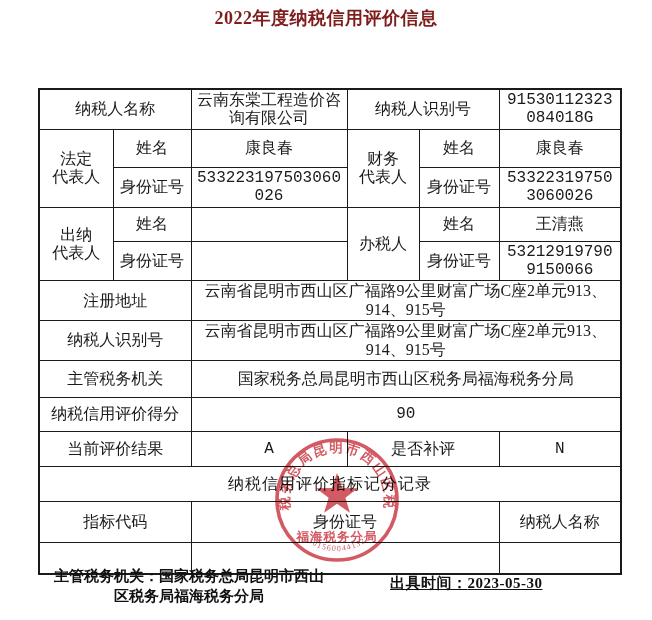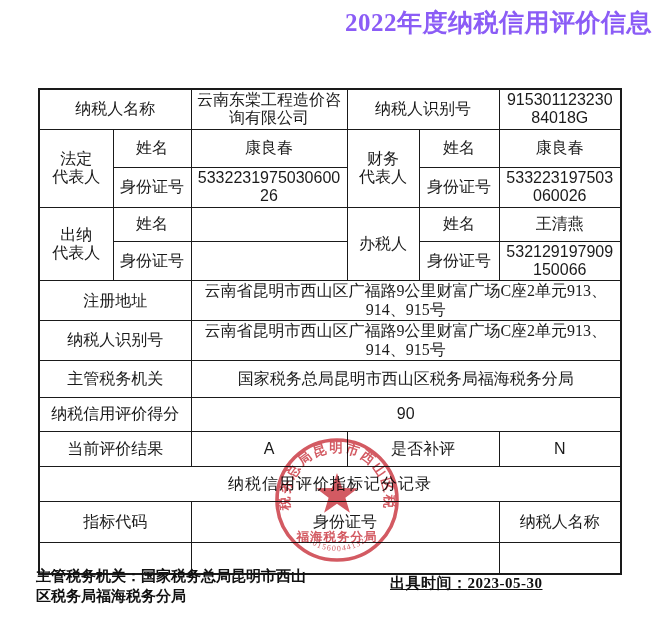--- a/index.html
+++ b/index.html
@@ -3,45 +3,45 @@
 <meta charset="utf-8">
 <style>
   html,body{margin:0;padding:0;}
   body{
     width:652px;height:620px;background:#ffffff;position:relative;
     font-family:"Liberation Serif","DejaVu Serif",serif;color:#1a1a1a;
     overflow:hidden;
   }
   .title{
     position:absolute;left:0;top:6px;width:652px;margin:0;
-    text-align:right;font-size:25px;font-weight:bold;color:#8b5cf6;
+    text-align:center;font-size:18px;font-weight:bold;color:#7f1d1d;
     letter-spacing:0.5px;
   }
   table.info{
     position:absolute;left:38px;top:88px;width:584px;
     border-collapse:collapse;table-layout:fixed;
   }
   table.info td{
     border:1px solid #1a1a1a;
     text-align:center;vertical-align:middle;
     font-size:16px;line-height:1.15;
     padding:1px 5px;overflow:hidden;
   }
   table.info{border:2px solid #1a1a1a;}
   .pre{white-space:pre-line;margin-left:8px;}
-  .num{font-family:Liberation Sans, sans-serif;font-size:15px;word-break:break-all;letter-spacing:0;}
+  .num{font-family:Liberation Mono, monospace;font-size:15px;word-break:break-all;letter-spacing:0;}
   .sect{letter-spacing:1px;}
   
   .stamp{
     position:absolute;left:262px;top:425px;width:150px;height:150px;
     pointer-events:none;opacity:0.82;mix-blend-mode:multiply;
   }
   .footer-left{
     position:absolute;left:36px;top:566px;width:306px;
-    font-weight:bold;font-size:15px;line-height:1.35;
+    text-align:center;font-weight:bold;font-size:15px;line-height:1.35;
     white-space:pre-line;color:#111;
   }
   .footer-right{
     position:absolute;left:390px;top:574px;
     font-weight:bold;font-size:15px;color:#111;letter-spacing:0.5px;text-decoration:underline;
   }
 </style>
 </head>
 <body>
 

